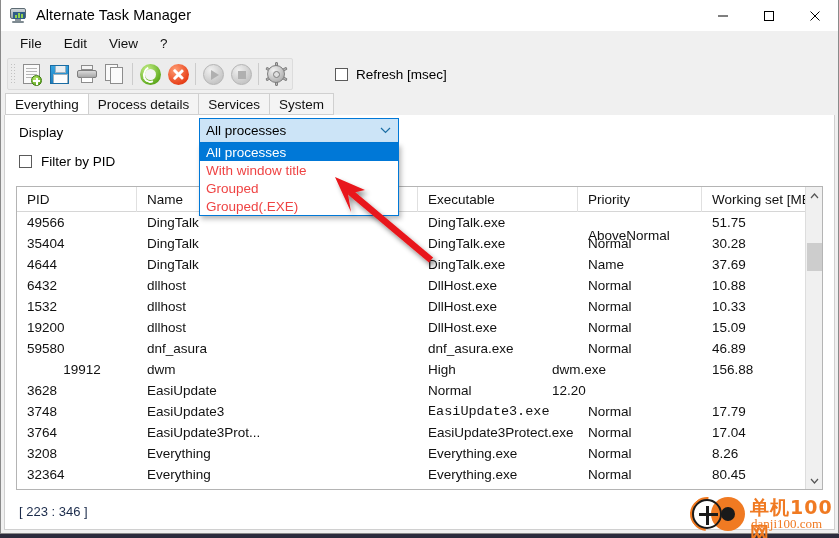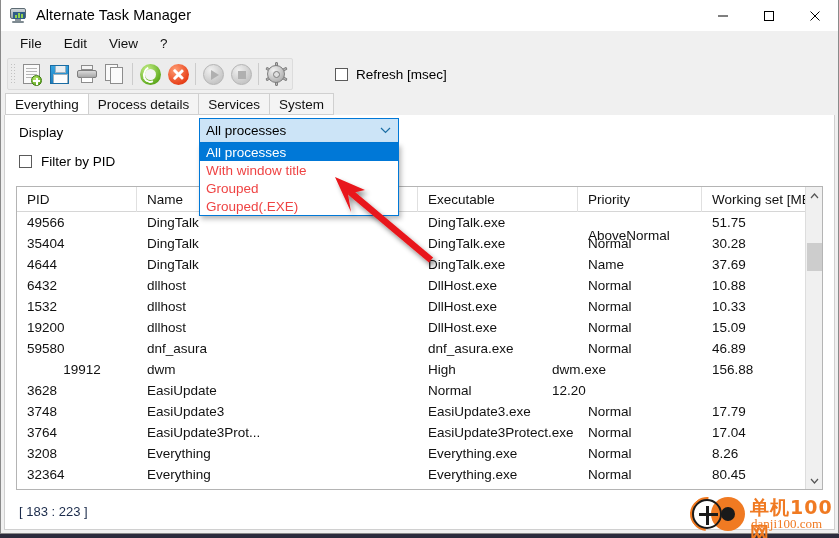--- a/index.html
+++ b/index.html
@@ -397,21 +397,21 @@
             <div class="cell" style="width: 120px;">3628</div>
             <div class="cell" style="width: 150px;">EasiUpdate</div>
             <div class="cell" style="width: 131px;"></div>
             <div class="cell" style="width: 124px;">Normal</div>
             <div class="cell" style="width: 120px;">12.20</div>
           </div>
           <div class="row">
             <div class="cell" style="width: 120px;">3748</div>
             <div class="cell" style="width: 150px;">EasiUpdate3</div>
             <div class="cell" style="width: 131px;"></div>
-            <div class="cell" style="width: 160px;">EasiUpdate3.exe</div>
+            <div class="cell" style="width: 160px; font-family: Liberation Mono, monospace;">EasiUpdate3.exe</div>
             <div class="cell" style="width: 124px;">Normal</div>
             <div class="cell" style="width: 120px;">17.79</div>
           </div>
           <div class="row">
             <div class="cell" style="width: 120px;">3764</div>
             <div class="cell" style="width: 150px;">EasiUpdate3Prot...</div>
             <div class="cell" style="width: 131px;"></div>
             <div class="cell" style="width: 160px;">EasiUpdate3Protect.exe</div>
             <div class="cell" style="width: 124px;">Normal</div>
             <div class="cell" style="width: 120px;">17.04</div>
@@ -449,21 +449,21 @@
         </div>
         <div id="sb-thumb"></div>
         <div class="sb-arrow" style="position:absolute;bottom:0;left:0;width:16px">
           <svg width="9" height="6" viewBox="0 0 9 6">
               <polyline points="1,1 4.5,5 8,1" fill="none" stroke="#555" stroke-width="1.2"></polyline>
             </svg>
         </div>
       </div>
     </div>
 
-    <div id="status-text">[ 183 : 223 ]</div>
+    <div id="status-text">[ 223 : 346 ]</div>
   </div>
 </div>
 
 <svg id="red-arrow" viewBox="0 0 130 100">
   <defs>
     <filter id="ashadow" x="-30%" y="-30%" width="180%" height="180%">
       <feDropShadow dx="3" dy="4" stdDeviation="2.6" flood-color="#000" flood-opacity="0.45"></feDropShadow>
     </filter>
   </defs>
   <g filter="url(#ashadow)">

